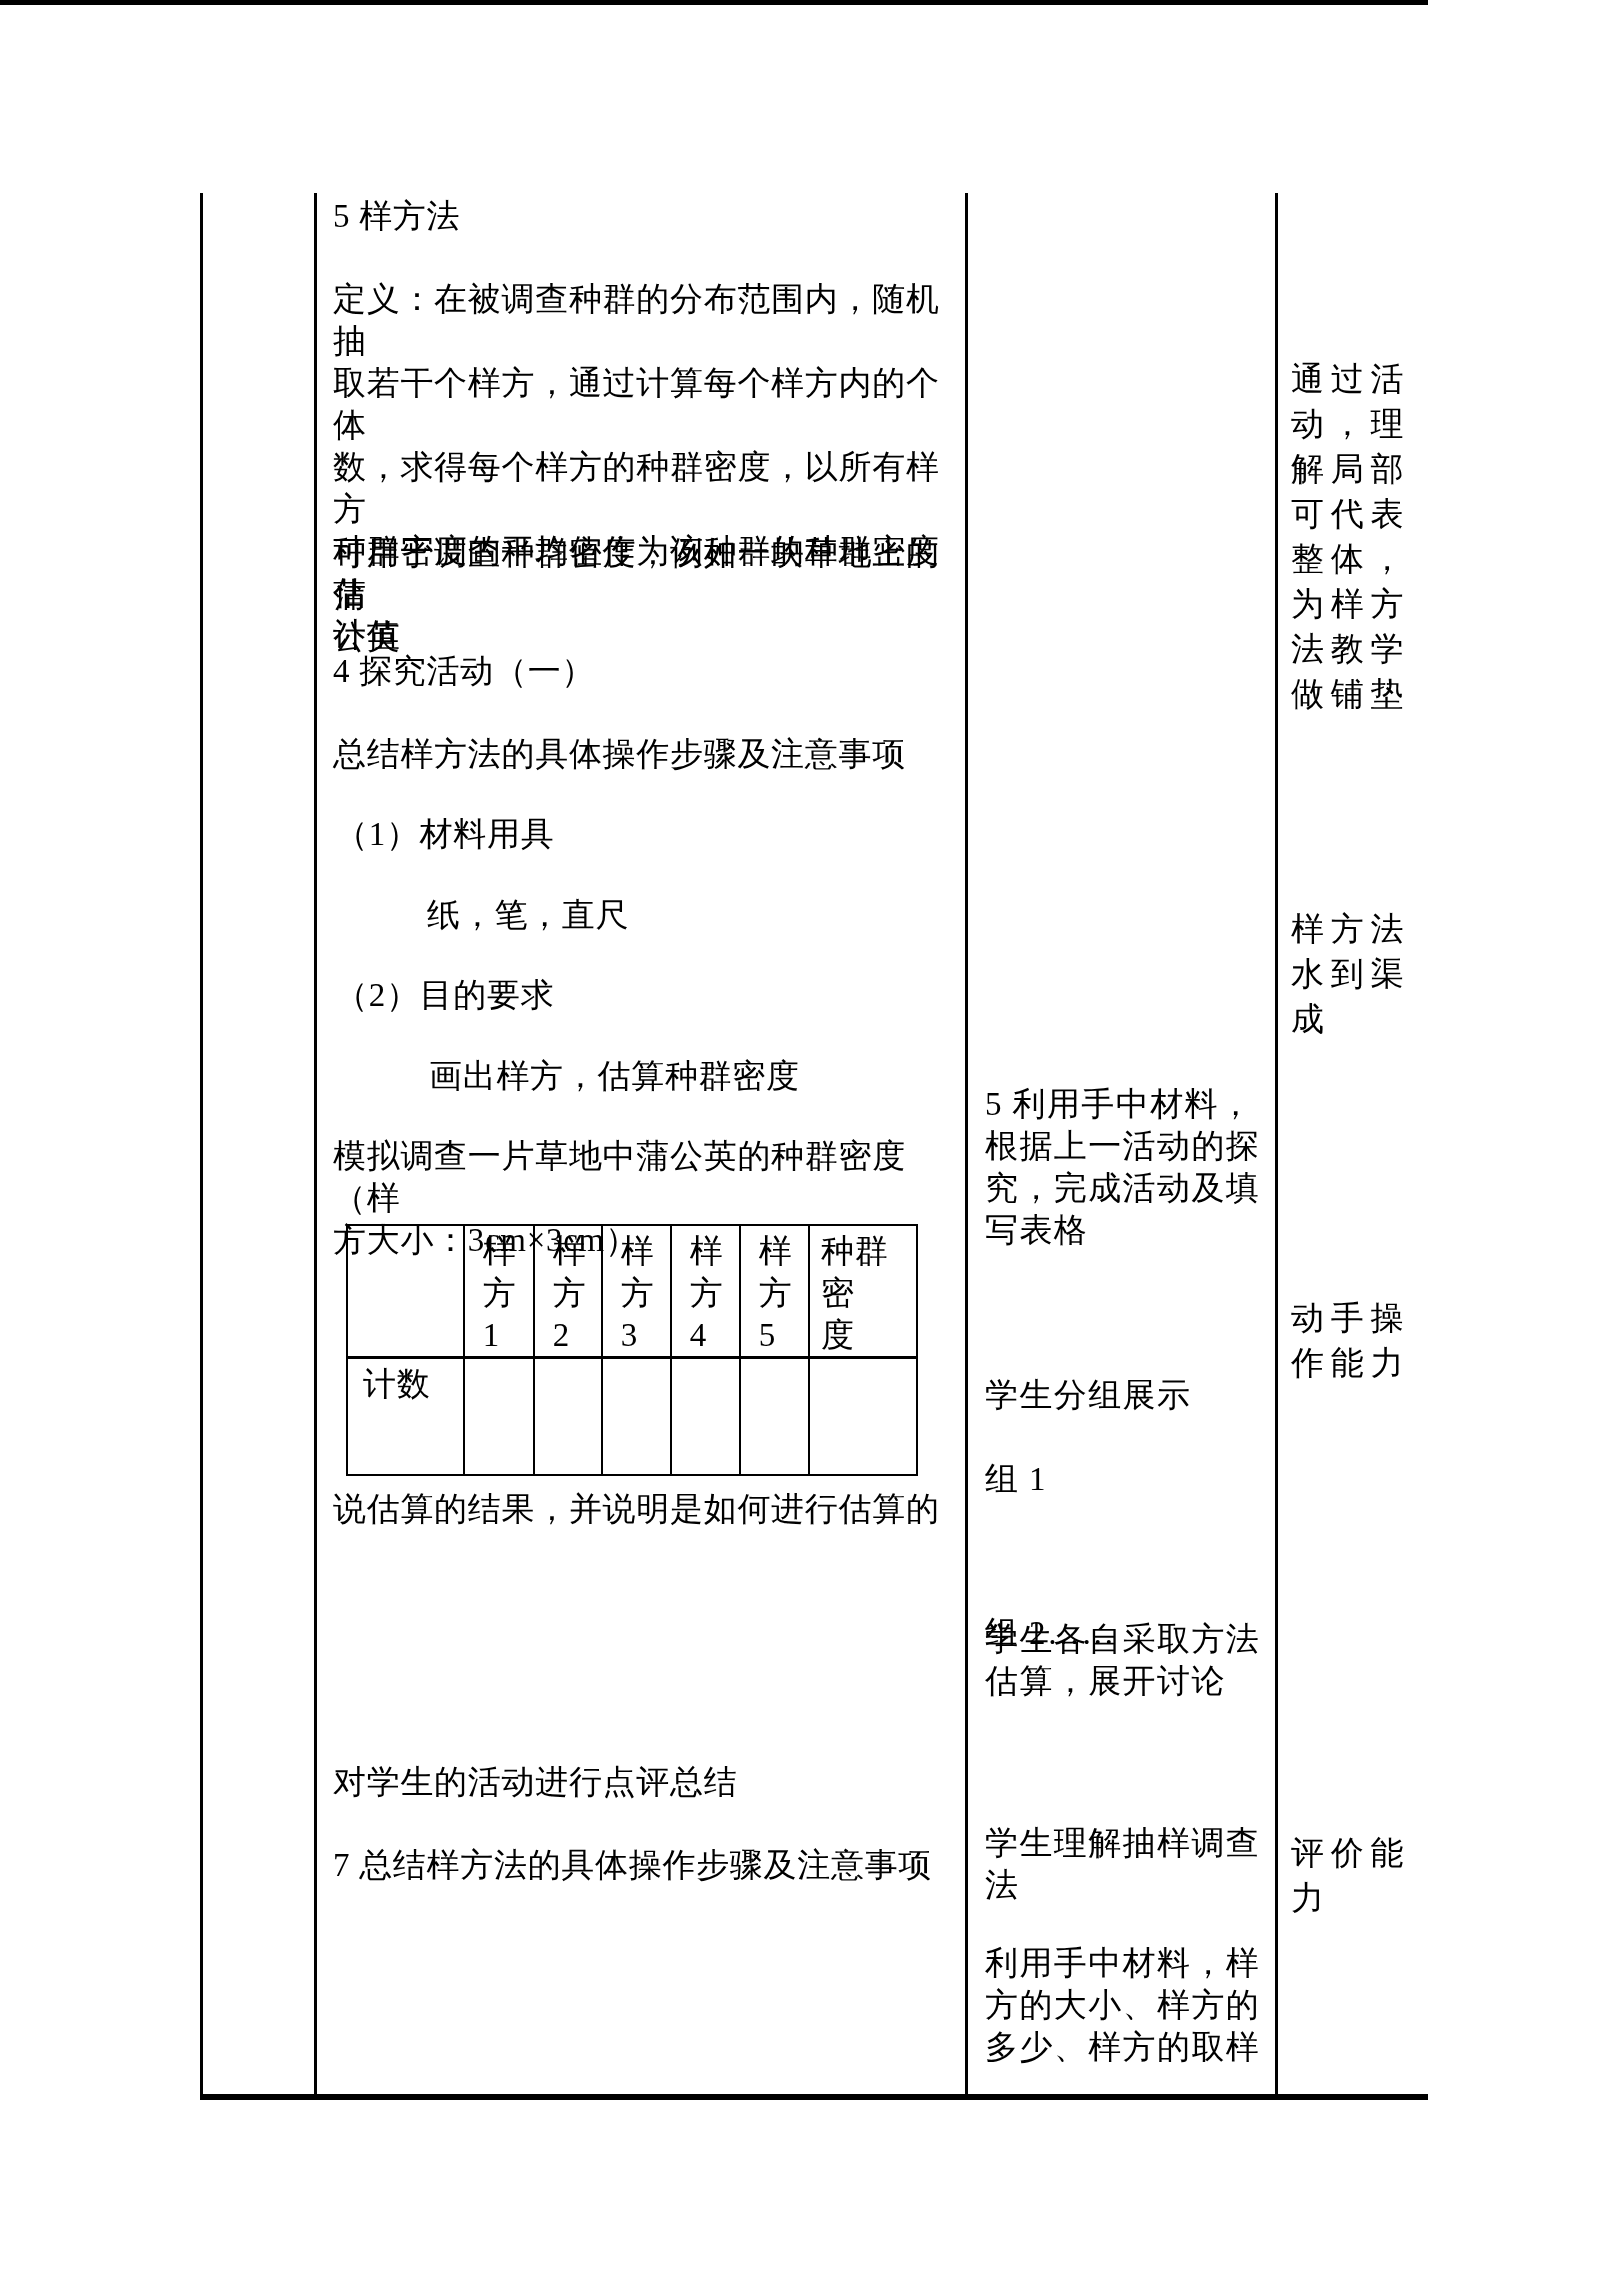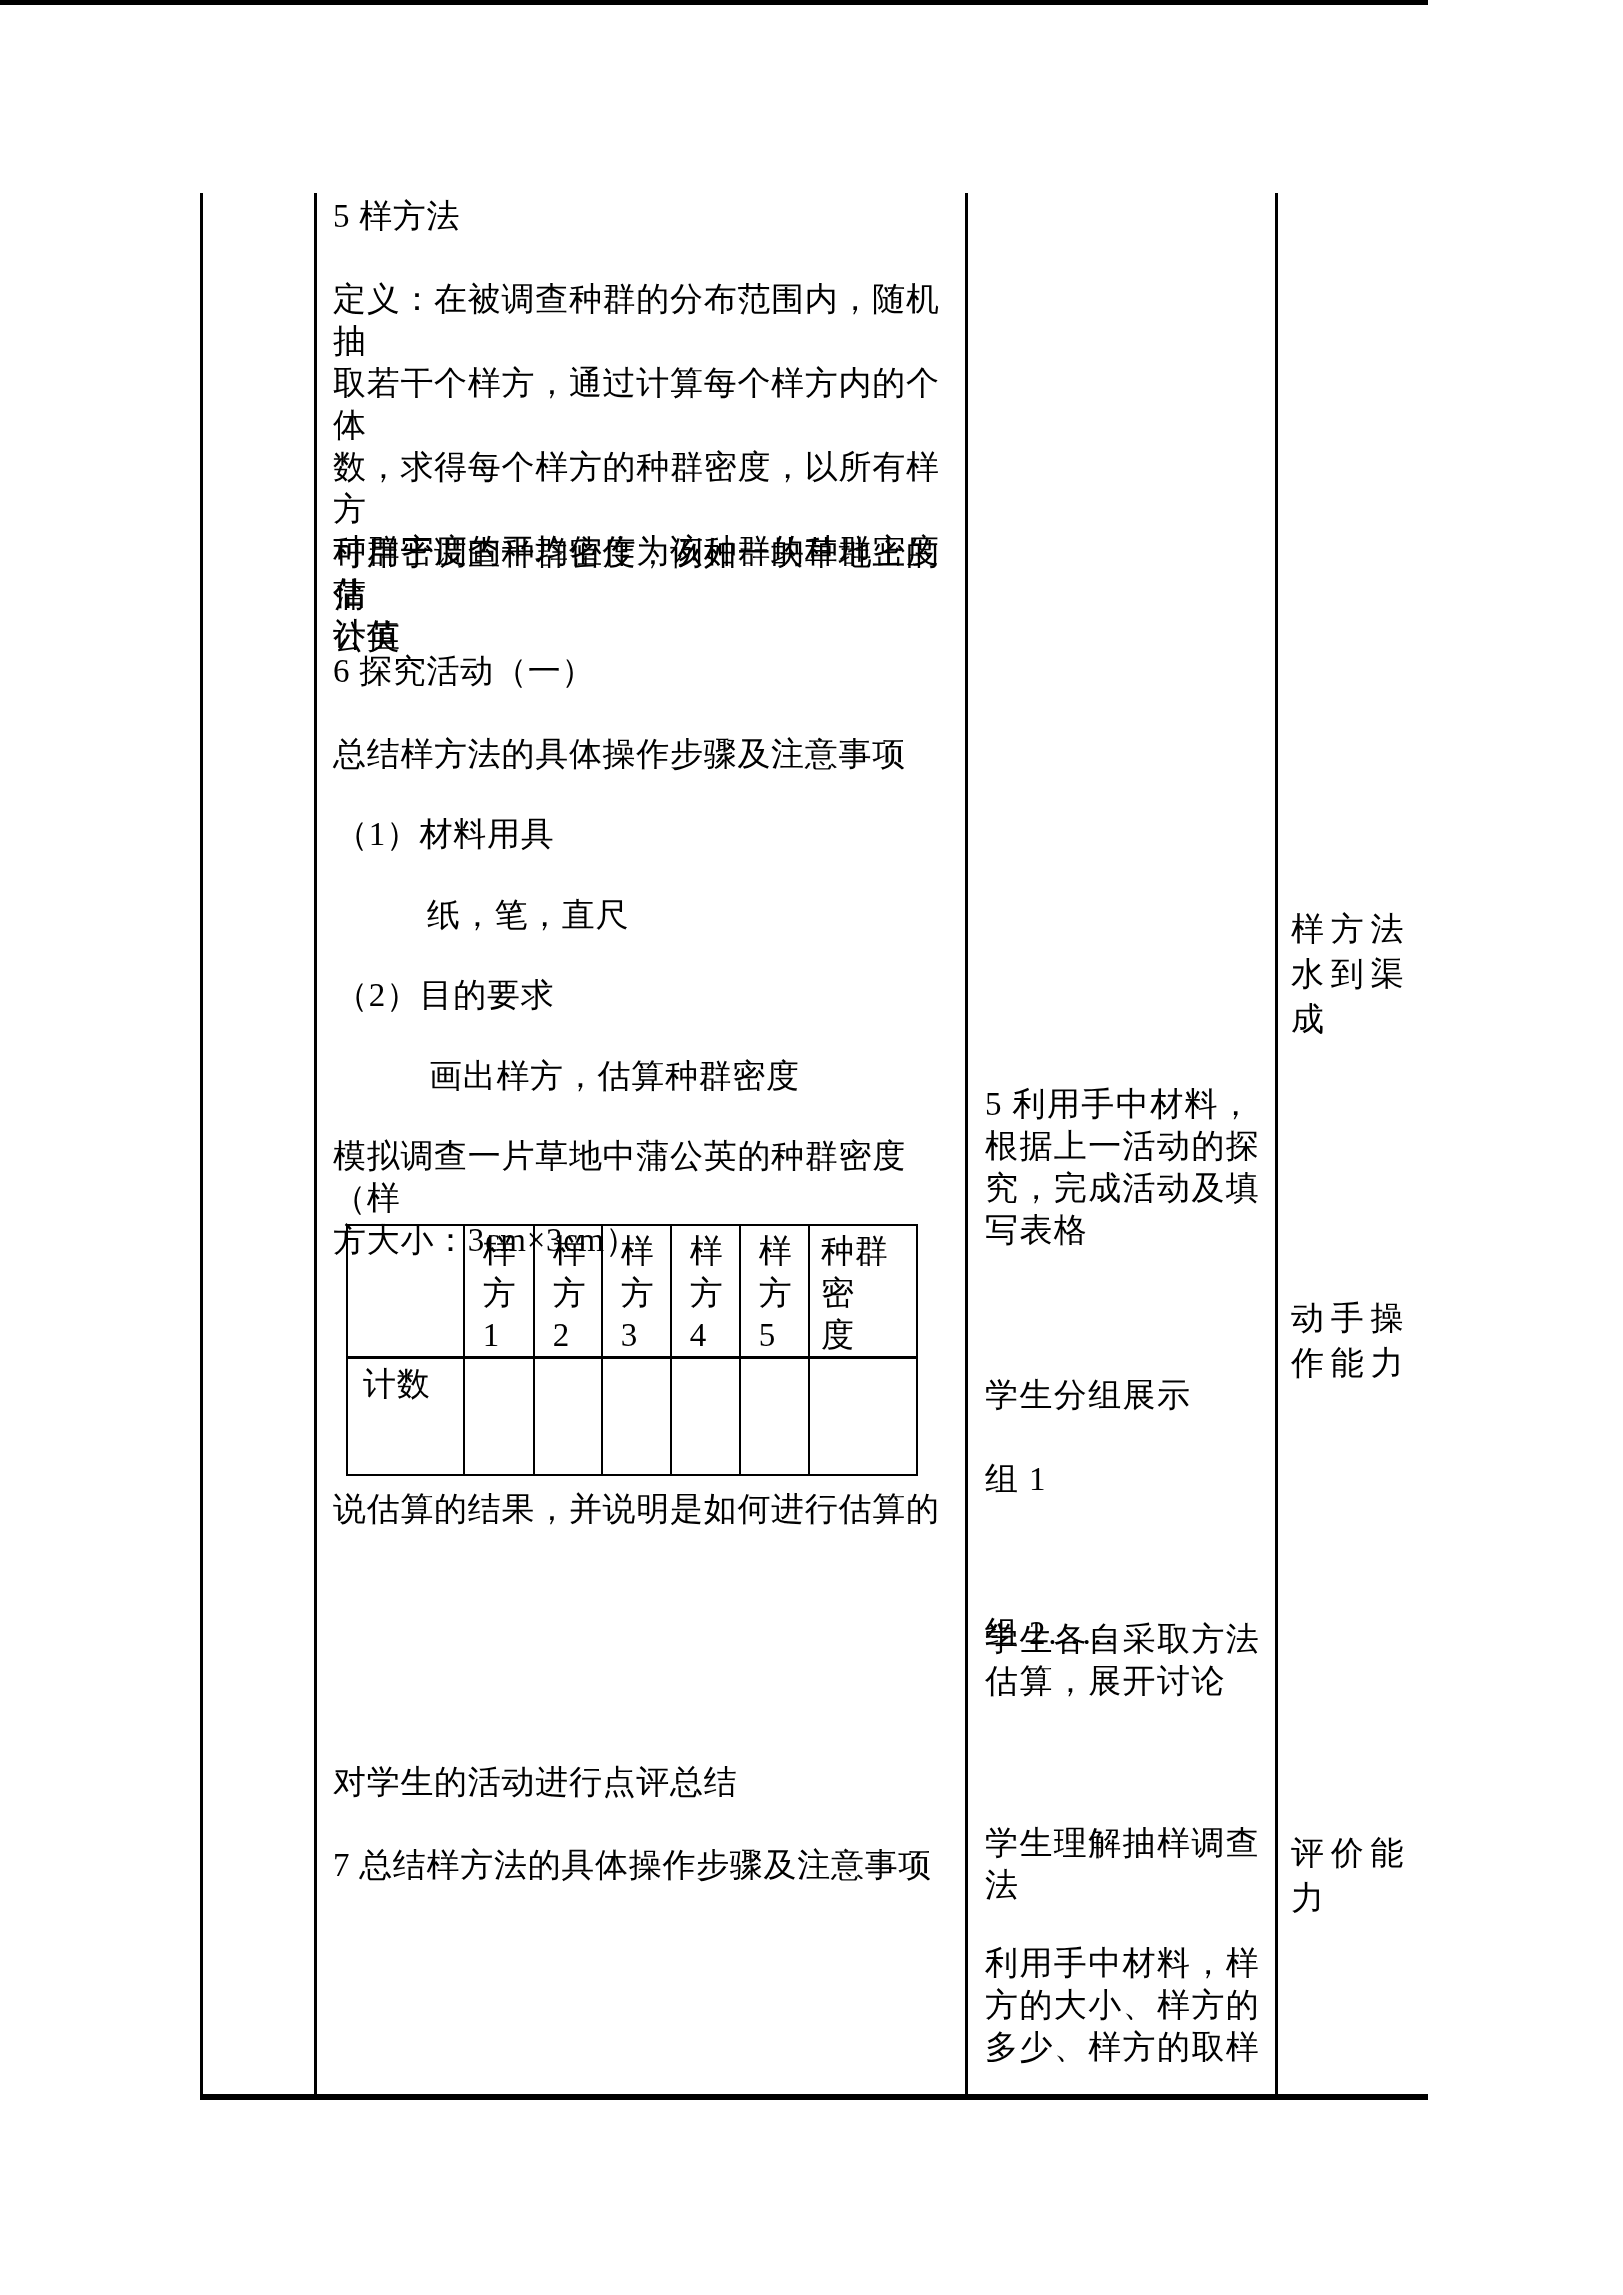--- a/index.html
+++ b/index.html
@@ -96,21 +96,21 @@
   <div class="bottombar"></div>
 
   <div class="para mcol m1">5 样方法</div>
   <div class="para mcol m2">定义：在被调查种群的分布范围内，随机抽
 取若干个样方，通过计算每个样方内的个体
 数，求得每个样方的种群密度，以所有样方
 种群密度的平均值作为该种群的种群密度估
 计值</div>
   <div class="para mcol m3">可用于调查种群密度，例如一块草地上的蒲
 公英</div>
-  <div class="para mcol m4">6 探究活动（一）</div>
+  <div class="para mcol m4">4 探究活动（一）</div>
   <div class="para mcol m5">总结样方法的具体操作步骤及注意事项</div>
   <div class="para mcol m6">（1）材料用具</div>
   <div class="para mcol m7">纸，笔，直尺</div>
   <div class="para mcol m8">（2）目的要求</div>
   <div class="para mcol m9">画出样方，估算种群密度</div>
   <div class="para mcol m10">模拟调查一片草地中蒲公英的种群密度（样
 方大小：3cm×3cm）</div>
 
   <table class="qtable">
     <colgroup>
@@ -167,20 +167,28 @@
   <div class="para midcol mid3">组 1</div>
   <div class="para midcol mid4">组 2……</div>
   <div class="para midcol mid5">学生各自采取方法
 估算，展开讨论</div>
   <div class="para midcol mid6">学生理解抽样调查
 法</div>
   <div class="para midcol mid7">利用手中材料，样
 方的大小、样方的
 多少、样方的取样</div>
 
+  <div class="para rcol r1">通过活
+动，理
+解局部
+可代表
+整体，
+为样方
+法教学
+做铺垫</div>
   <div class="para rcol r2">样方法
 水到渠
 成</div>
   <div class="para rcol r3">动手操
 作能力</div>
   <div class="para rcol r4">评价能
 力</div>
 
 </div>
 

